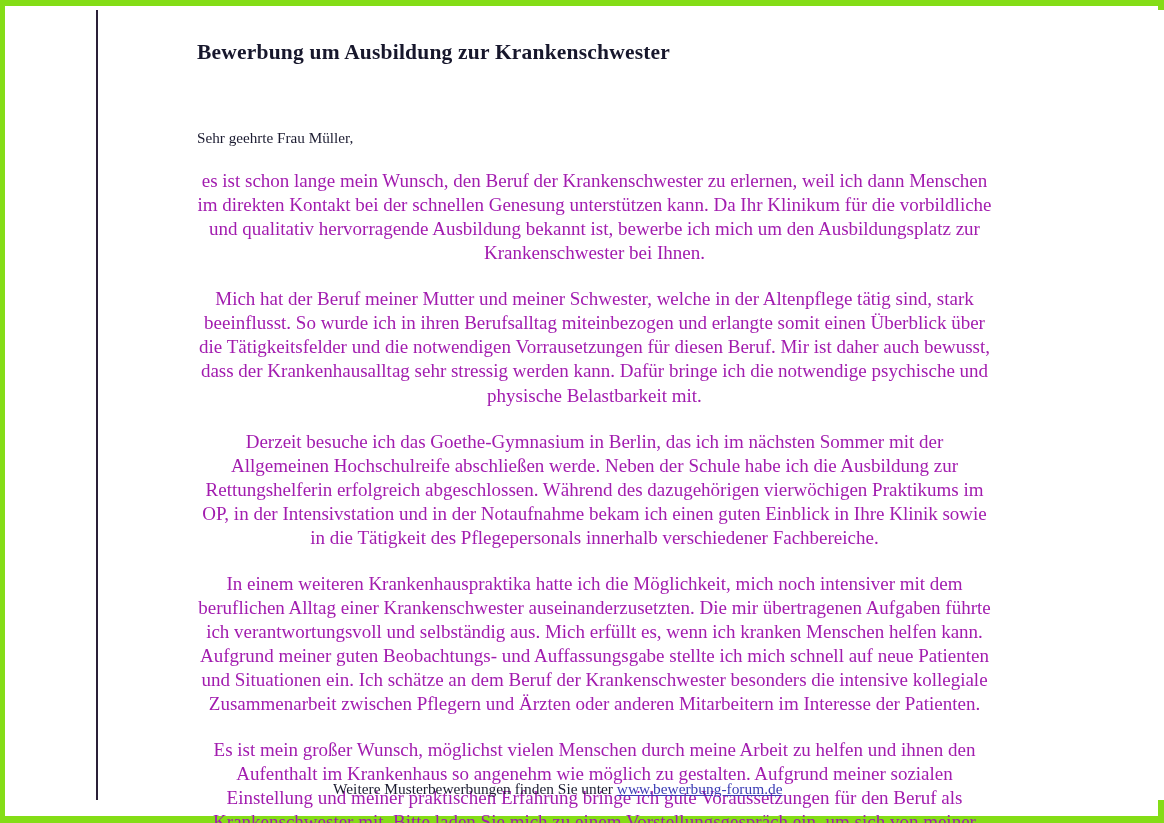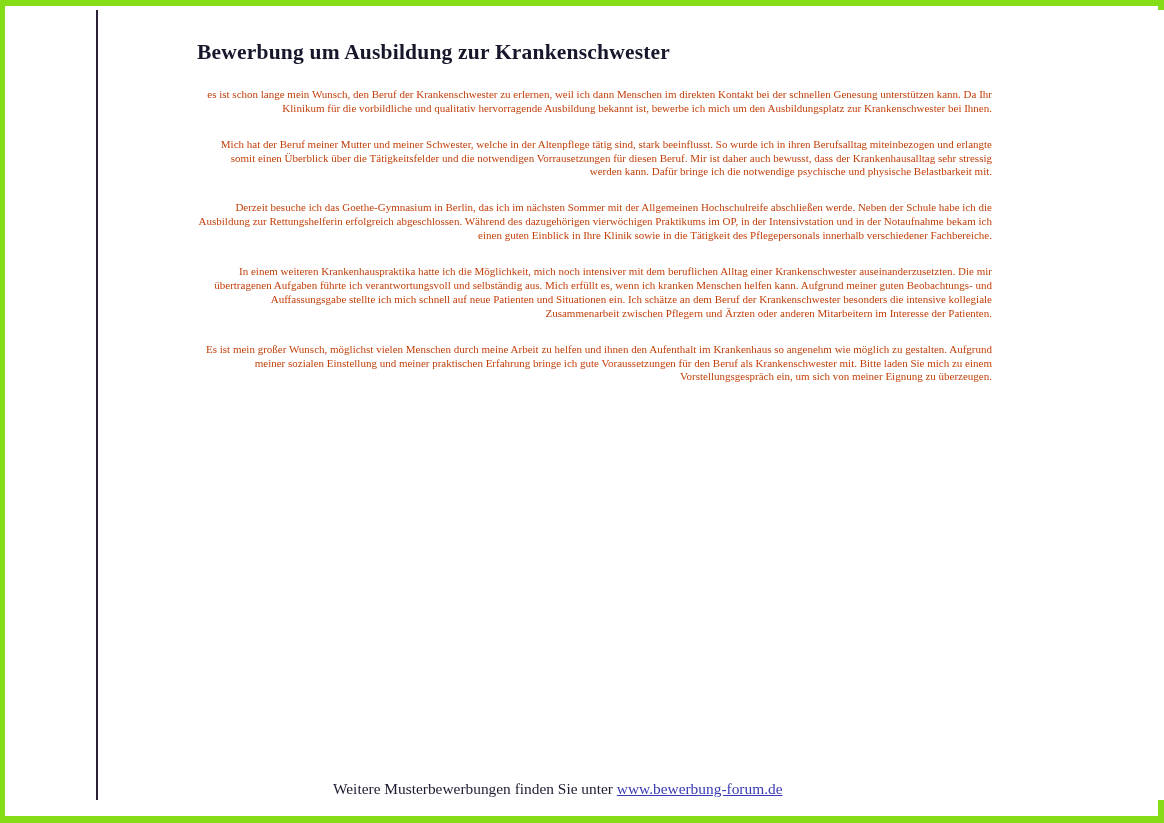--- a/index.html
+++ b/index.html
@@ -74,25 +74,25 @@
   }
 
   .salutation {
     font-size: 15.2px;
     color: #1b1b30;
     margin: 62px 0 0 0;
     line-height: 1.28;
   }
 
   .body-par {
-    font-size: 11px;
-    color: #c2410c;
+    font-size: 19px;
+    color: #a21caf;
     margin: 22px 0 0 0;
     line-height: 1.265;
-    text-align: right;
+    text-align: center;
   }
 
   .closing {
     font-size: 15.2px;
     color: #1b1b30;
     margin: 24px 0 0 0;
     line-height: 1.28;
   }
 
   .footer-note {
@@ -125,20 +125,21 @@
 
   <div class="rule rule-left"></div>
   <div class="rule rule-right"></div>
 
   <div class="doc">
 
     <div class="doc-inner">
 
       <h1 class="doc-title">Bewerbung um Ausbildung zur Krankenschwester</h1>
 
+      <p class="salutation">Sehr geehrte Frau Müller,</p>
 
       <p class="body-par">es ist schon lange mein Wunsch, den Beruf der Krankenschwester zu erlernen, weil ich dann Menschen im direkten Kontakt bei der schnellen Genesung unterstützen kann. Da Ihr Klinikum für die vorbildliche und qualitativ hervorragende Ausbildung bekannt ist, bewerbe ich mich um den Ausbildungsplatz zur Krankenschwester bei Ihnen.</p>
 
       <p class="body-par">Mich hat der Beruf meiner Mutter und meiner Schwester, welche in der Altenpflege tätig sind, stark beeinflusst. So wurde ich in ihren Berufsalltag miteinbezogen und erlangte somit einen Überblick über die Tätigkeitsfelder und die notwendigen Vorrausetzungen für diesen Beruf. Mir ist daher auch bewusst, dass der Krankenhausalltag sehr stressig werden kann. Dafür bringe ich die notwendige psychische und physische Belastbarkeit mit.</p>
 
       <p class="body-par">Derzeit besuche ich das Goethe-Gymnasium in Berlin, das ich im nächsten Sommer mit der Allgemeinen Hochschulreife abschließen werde. Neben der Schule habe ich die Ausbildung zur Rettungshelferin erfolgreich abgeschlossen. Während des dazugehörigen vierwöchigen Praktikums im OP, in der Intensivstation und in der Notaufnahme bekam ich einen guten Einblick in Ihre Klinik sowie in die Tätigkeit des Pflegepersonals innerhalb verschiedener Fachbereiche.</p>
 
       <p class="body-par">In einem weiteren Krankenhauspraktika hatte ich die Möglichkeit, mich noch intensiver mit dem beruflichen Alltag einer Krankenschwester auseinanderzusetzten. Die mir übertragenen Aufgaben führte ich verantwortungsvoll und selbständig aus. Mich erfüllt es, wenn ich kranken Menschen helfen kann. Aufgrund meiner guten Beobachtungs- und Auffassungsgabe stellte ich mich schnell auf neue Patienten und Situationen ein. Ich schätze an dem Beruf der Krankenschwester besonders die intensive kollegiale Zusammenarbeit zwischen Pflegern und Ärzten oder anderen Mitarbeitern im Interesse der Patienten.</p>
 
       <p class="body-par">Es ist mein großer Wunsch, möglichst vielen Menschen durch meine Arbeit zu helfen und ihnen den Aufenthalt im Krankenhaus so angenehm wie möglich zu gestalten. Aufgrund meiner sozialen Einstellung und meiner praktischen Erfahrung bringe ich gute Voraussetzungen für den Beruf als Krankenschwester mit. Bitte laden Sie mich zu einem Vorstellungsgespräch ein, um sich von meiner Eignung zu überzeugen.</p>

